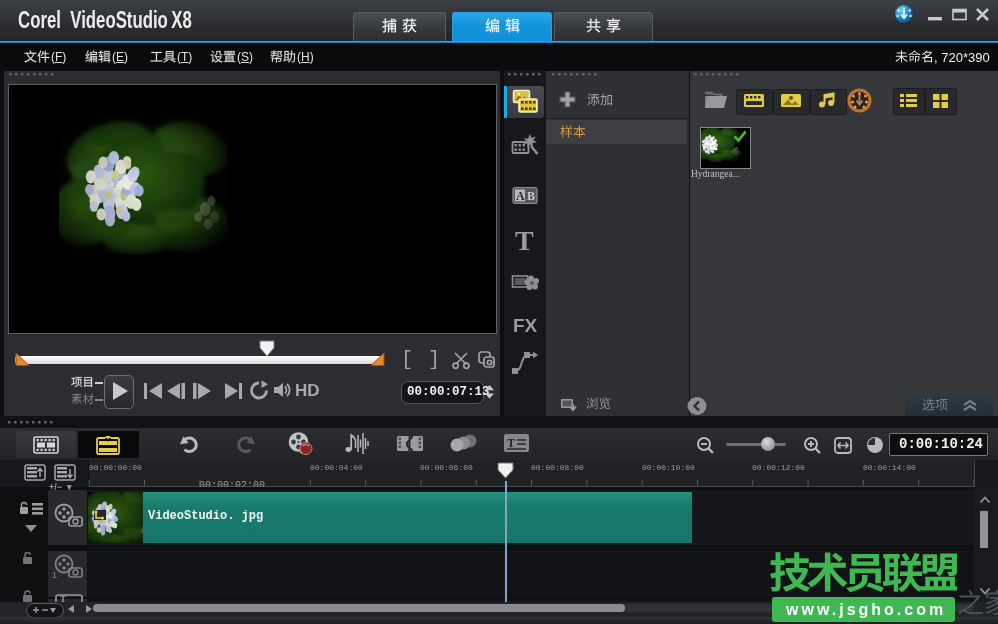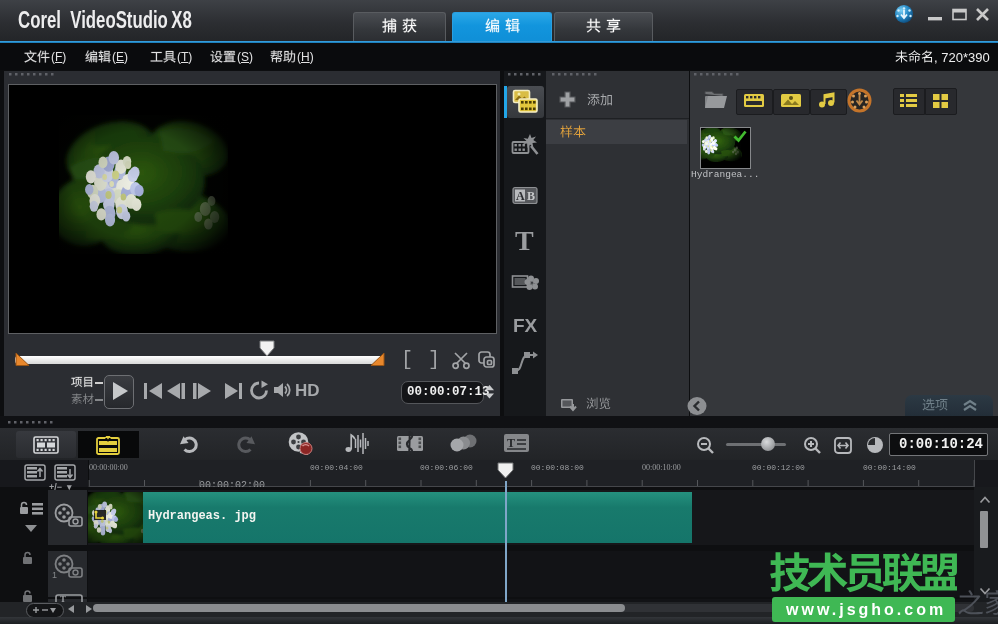--- a/index.html
+++ b/index.html
@@ -495,21 +495,21 @@
       <rect x="9.5" y="9" width="6.5" height="6"></rect>
     </g>
   </svg>
 <div style="position:absolute;left:700px;top:127px;width:49px;height:40px;border:1px solid #86888b;background:#000"></div>
 <svg style="position:absolute;left:701px;top:128px;filter:brightness(1.18)" width="47" height="38" viewBox="18 10 130 112" preserveAspectRatio="none">
     <use href="#flw"></use>
   </svg>
 <svg style="position:absolute;left:733px;top:130px" width="14" height="13" viewBox="0 0 14 13">
     <path d="M1.5 6.5 L5.5 10.5 L12.5 1.5" stroke="#43bb30" stroke-width="2.8" fill="none"></path>
   </svg>
-<div style="position:absolute;left:691px;top:169px;font-family:Liberation Mono, monospace;font-size:9.5px;color:#c0c2c5">Hydrangea...</div>
+<div style="position:absolute;left:691px;top:169px;font-family:Liberation Serif, serif;font-size:9.5px;color:#c0c2c5">Hydrangea...</div>
 <svg style="position:absolute;left:687px;top:396px" width="22" height="20" viewBox="0 0 22 20">
 <ellipse cx="10" cy="10" rx="9.5" ry="9" fill="#8d8f92"></ellipse>
     <path d="M12 5.5 L7.5 10 L12 14.5" stroke="#2a2c2f" stroke-width="2.4" fill="none"></path>
   </svg>
 <div style="position:absolute;left:905px;top:395px;width:88px;height:21px;background:linear-gradient(#2c3944,#232e38);border-radius:7px 7px 0 0"></div>
 <div style="position:absolute;left:922px;top:398px;line-height:0"><svg style="position:relative;top:0;" width="26" height="14" viewBox="0 0 26 14">
       <g fill="#708089" transform="translate(0,11.4) scale(0.0130,-0.0130)">
         <use href="#g9009" x="0"></use>
         <use href="#g9879" x="1000"></use>
       </g>
@@ -633,26 +633,26 @@
 <path d="M4 8.5 L14 8.5 M6.5 5.5 L4 8.5 L6.5 11.5 M11.5 5.5 L14 8.5 L11.5 11.5" stroke="#b7b9bc" stroke-width="1.6" fill="none"></path>
   </svg>
 <svg style="position:absolute;left:866px;top:436px" width="18" height="18" viewBox="0 0 18 18">
 <circle cx="9" cy="9" r="8" fill="#b7b9bc"></circle>
     <path d="M9 9 L9 2 A 7 7 0 0 0 2 9 Z" fill="#2a2c2f"></path>
   </svg>
 <div style="position:absolute;left:889px;top:433px;width:97px;height:21px;background:#0d0e10;border:1px solid #747679;border-radius:2px"></div>
 <div style="position:absolute;left:899px;top:436px;font-family:'Liberation Mono',monospace;font-size:14px;font-weight:700;color:#f2f2f2">0:00:10:24</div>
 <div style="position:absolute;left:0;top:460px;width:998px;height:27px;background:#17181c"></div>
 <div style="position:absolute;left:88px;top:460px;width:885px;height:26px;background:#1f2125;border-left:1px solid #0c0d0f;border-bottom:1px solid #45474b;border-right:1px solid #45474b"></div>
-<div style="position:absolute;left:89px;top:463px;font-family:Liberation Serif, serif;font-size:8px;color:#9b9da0">00:00:00:00</div>
+<div style="position:absolute;left:89px;top:463px;font-family:Liberation Mono, monospace;font-size:8px;color:#9b9da0">00:00:00:00</div>
 <div style="position:absolute;left:199px;top:480px;font-family:Liberation Mono, monospace;font-size:10px;color:#9b9da0">00:00:02:00</div>
 <div style="position:absolute;left:310px;top:463px;font-family:'Liberation Mono',monospace;font-size:8px;color:#9b9da0">00:00:04:00</div>
 <div style="position:absolute;left:420px;top:463px;font-family:'Liberation Mono',monospace;font-size:8px;color:#9b9da0">00:00:06:00</div>
 <div style="position:absolute;left:531px;top:463px;font-family:'Liberation Mono',monospace;font-size:8px;color:#9b9da0">00:00:08:00</div>
-<div style="position:absolute;left:642px;top:463px;font-family:Liberation Serif, serif;font-size:8px;color:#9b9da0">00:00:10:00</div>
+<div style="position:absolute;left:642px;top:463px;font-family:Liberation Mono, monospace;font-size:8px;color:#9b9da0">00:00:10:00</div>
 <div style="position:absolute;left:752px;top:463px;font-family:'Liberation Mono',monospace;font-size:8px;color:#9b9da0">00:00:12:00</div>
 <div style="position:absolute;left:863px;top:463px;font-family:Liberation Mono, monospace;font-size:8px;color:#9b9da0">00:00:14:00</div>
 <svg style="position:absolute;left:0;top:460px" width="998" height="27" viewBox="0 0 998 27">
     <rect x="88.7" y="20" width="1" height="6" fill="#55575b"></rect>
     <rect x="144.0" y="20" width="1" height="6" fill="#55575b"></rect>
     <rect x="199.3" y="20" width="1" height="6" fill="#55575b"></rect>
     <rect x="254.6" y="20" width="1" height="6" fill="#55575b"></rect>
     <rect x="309.9" y="20" width="1" height="6" fill="#55575b"></rect>
     <rect x="365.2" y="20" width="1" height="6" fill="#55575b"></rect>
     <rect x="420.5" y="20" width="1" height="6" fill="#55575b"></rect>
@@ -748,21 +748,21 @@
   </div>
 <svg style="position:absolute;left:94px;top:510px" width="16" height="12" viewBox="0 0 16 12">
     <rect x="0" y="0" width="12" height="10" fill="#0a0a0a" opacity="0.85"></rect>
     <g fill="none" stroke="#e8d43c" stroke-width="1.6">
       <path d="M2 2 L2 8 L8 8"></path>
     </g>
     <circle cx="2" cy="2" r="1.6" fill="#e8d43c"></circle>
     <circle cx="8.5" cy="8" r="1.6" fill="#e8d43c"></circle>
   </svg>
 <div style="position:absolute;left:143px;top:492px;width:549px;height:51px;background:linear-gradient(#25917f,#187a6c 30%,#15756a)"></div>
-<div style="position:absolute;left:148px;top:509px;font-family:'Liberation Mono',monospace;font-size:12px;font-weight:700;color:#f2f4f0">Hydrangeas. jpg</div>
+<div style="position:absolute;left:148px;top:509px;font-family:'Liberation Mono',monospace;font-size:12px;font-weight:700;color:#f2f4f0">VideoStudio. jpg</div>
 <div style="position:absolute;left:505px;top:481px;width:1.5px;height:121px;background:#7fa6c8"></div>
 <div style="position:absolute;left:974px;top:487px;width:24px;height:115px;background:#191b1e"></div>
 <svg style="position:absolute;left:979px;top:496px" width="12" height="8" viewBox="0 0 12 8">
     <path d="M1.5 6.5 L6 1.5 L10.5 6.5" stroke="#98999c" stroke-width="1.7" fill="none"></path>
   </svg>
 <div style="position:absolute;left:980px;top:511px;width:8px;height:37px;background:#909294;border-radius:1px"></div>
 <svg style="position:absolute;left:979px;top:587px" width="12" height="8" viewBox="0 0 12 8">
     <path d="M1.5 1.5 L6 6.5 L10.5 1.5" stroke="#98999c" stroke-width="1.7" fill="none"></path>
   </svg>
 <div style="position:absolute;left:0;top:602px;width:998px;height:15px;background:#222427"></div>

